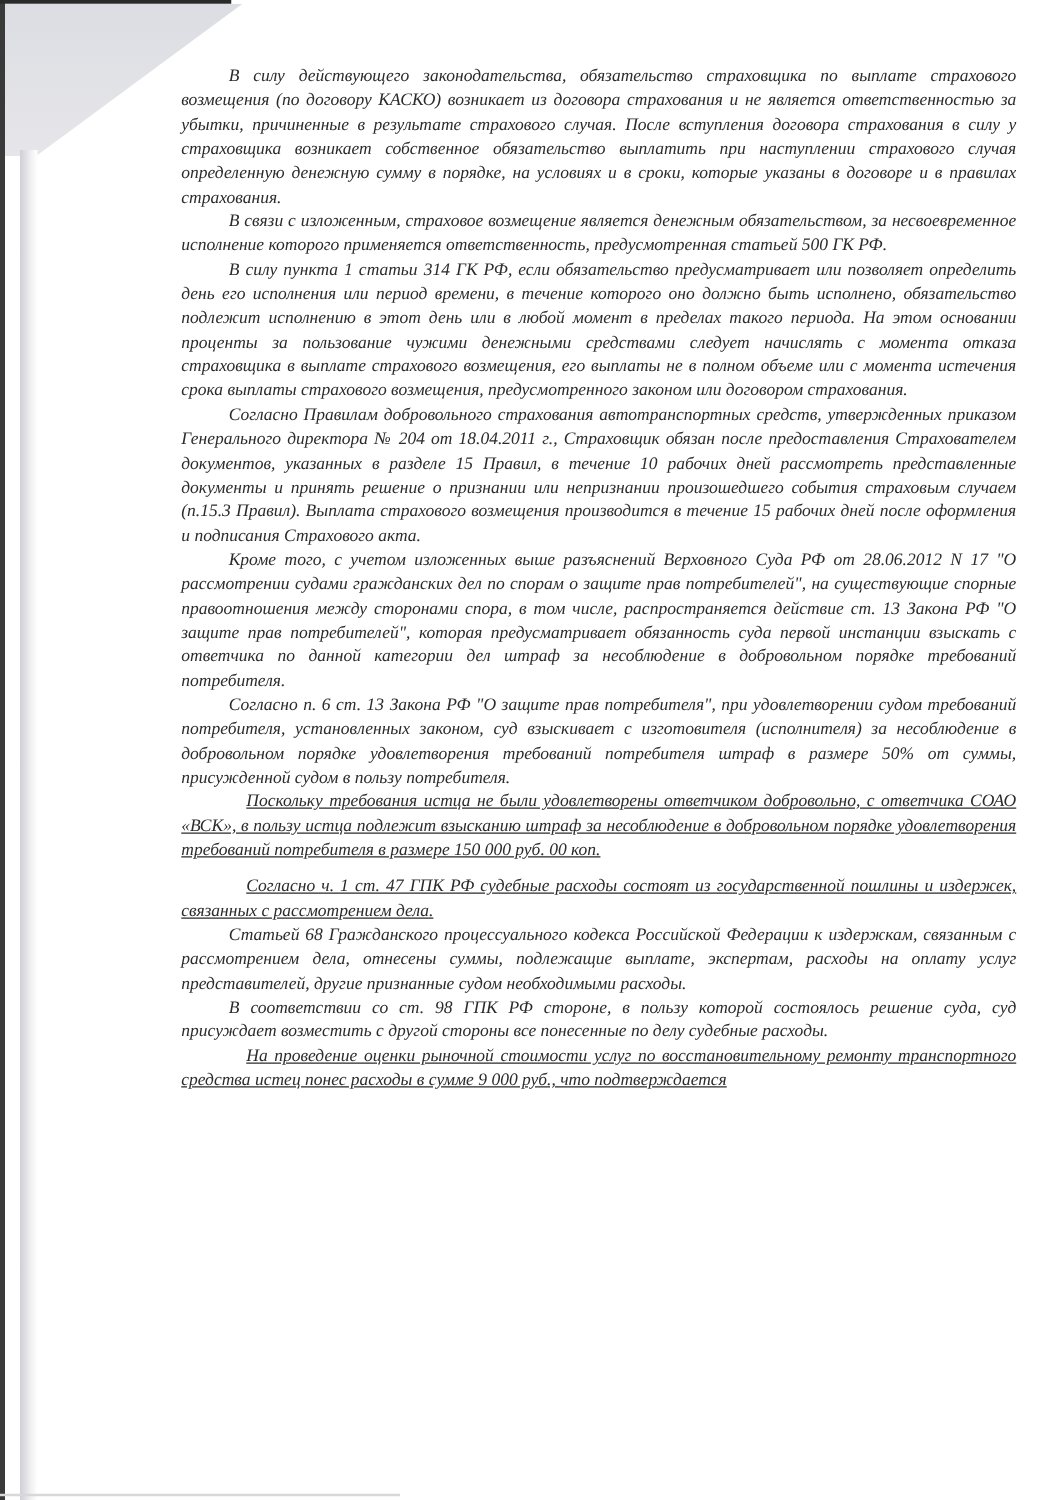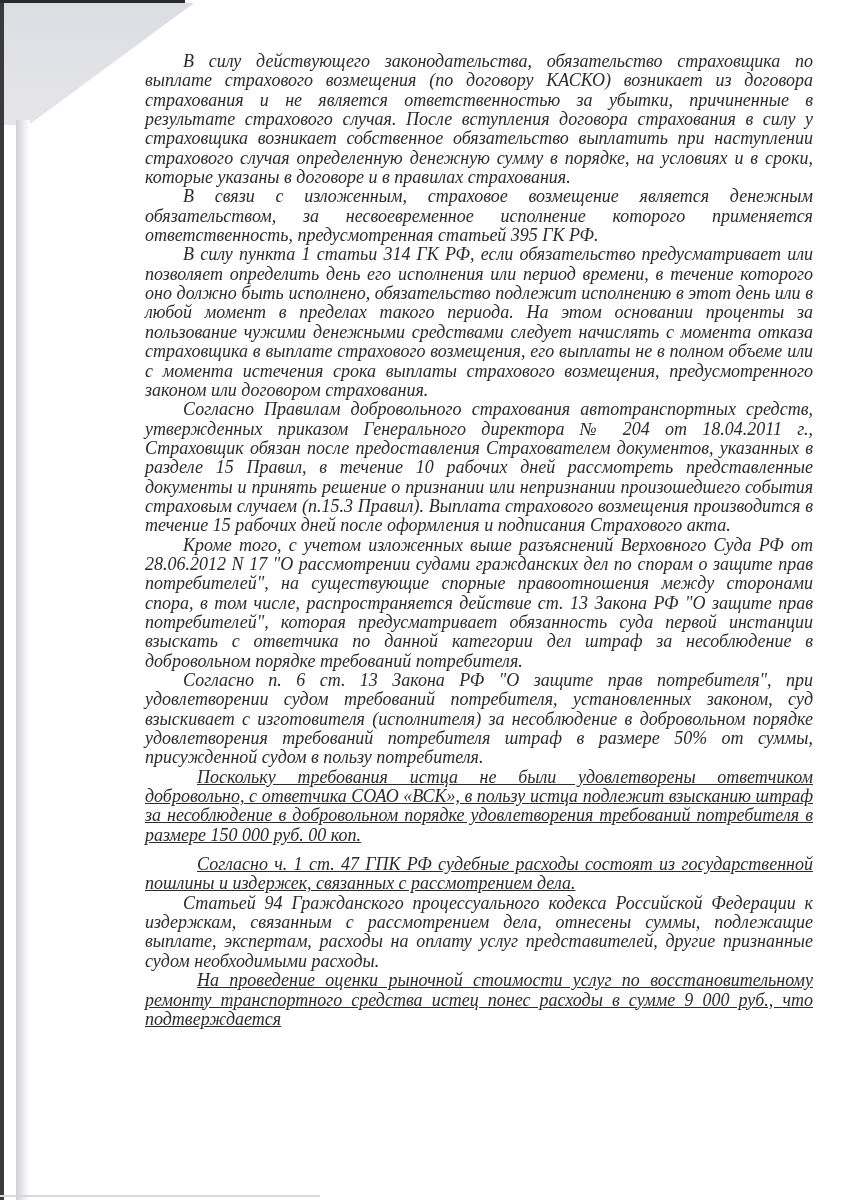--- a/index.html
+++ b/index.html
@@ -24,40 +24,41 @@
   .fold-shadow {
     position: absolute; left: 16px; top: 120px; width: 14px; height: 1080px;
     background: linear-gradient(90deg, #cfcfd4 0%, #efeff2 60%, #ffffff 100%);
   }
   .bottom-line {
     position: absolute; left: 0; top: 1195px; width: 320px; height: 2px;
     background: #d8d8d8;
   }
   .page {
     position: absolute; left: 145px; top: 52px; width: 668px;
-    font-style: italic; font-size: 18px; line-height: 19.35px;
+    font-style: italic; font-size: 14px; line-height: 19.35px;
     color: #2b2b2b; text-align: justify;
   }
   .page p { margin: 0; text-indent: 38px; }
   .page p.extra-indent { text-indent: 52px; text-decoration: underline; }
   .page p.gap-before { margin-top: 10px; }
 </style>
 </head>
 <body>
 
 <div class="left-edge"></div>
 <div class="top-edge"></div>
 <div class="fold"></div>
 <div class="fold-shadow"></div>
 <div class="bottom-line"></div>
 
 <div class="page">
   <p>В силу действующего законодательства, обязательство страховщика по выплате страхового возмещения (по договору КАСКО) возникает из договора страхования и не является ответственностью за убытки, причиненные в результате страхового случая. После вступления договора страхования в силу у страховщика возникает собственное обязательство выплатить при наступлении страхового случая определенную денежную сумму в порядке, на условиях и в сроки, которые указаны в договоре и в правилах страхования.</p>
-  <p>В связи с изложенным, страховое возмещение является денежным обязательством, за несвоевременное исполнение которого применяется ответственность, предусмотренная статьей 395 ГК РФ.</p>
+  <p>В связи с изложенным, страховое возмещение является денежным обязательством, за несвоевременное исполнение которого применяется ответственность, предусмотренная статьей 500 ГК РФ.</p>
   <p>В силу пункта 1 статьи 314 ГК РФ, если обязательство предусматривает или позволяет определить день его исполнения или период времени, в течение которого оно должно быть исполнено, обязательство подлежит исполнению в этот день или в любой момент в пределах такого периода. На этом основании проценты за пользование чужими денежными средствами следует начислять с момента отказа страховщика в выплате страхового возмещения, его выплаты не в полном объеме или с момента истечения срока выплаты страхового возмещения, предусмотренного законом или договором страхования.</p>
   <p>Согласно Правилам добровольного страхования автотранспортных средств, утвержденных приказом Генерального директора № 204 от 18.04.2011 г., Страховщик обязан после предоставления Страхователем документов, указанных в разделе 15 Правил, в течение 10 рабочих дней рассмотреть представленные документы и принять решение о признании или непризнании произошедшего события страховым случаем (п.15.3 Правил). Выплата страхового возмещения производится в течение 15 рабочих дней после оформления и подписания Страхового акта.</p>
   <p>Кроме того, с учетом изложенных выше разъяснений Верховного Суда РФ от 28.06.2012 N 17 "О рассмотрении судами гражданских дел по спорам о защите прав потребителей", на существующие спорные правоотношения между сторонами спора, в том числе, распространяется действие ст. 13 Закона РФ "О защите прав потребителей", которая предусматривает обязанность суда первой инстанции взыскать с ответчика по данной категории дел штраф за несоблюдение в добровольном порядке требований потребителя.</p>
   <p>Согласно п. 6 ст. 13 Закона РФ "О защите прав потребителя", при удовлетворении судом требований потребителя, установленных законом, суд взыскивает с изготовителя (исполнителя) за несоблюдение в добровольном порядке удовлетворения требований потребителя штраф в размере 50% от суммы, присужденной судом в пользу потребителя.</p>
   <p class="extra-indent">Поскольку требования истца не были удовлетворены ответчиком добровольно, с ответчика СОАО «ВСК», в пользу истца подлежит взысканию штраф за несоблюдение в добровольном порядке удовлетворения требований потребителя в размере  150 000 руб. 00 коп.</p>
   <p class="extra-indent gap-before">Согласно ч. 1 ст. 47 ГПК РФ судебные расходы состоят из государственной пошлины и издержек, связанных с рассмотрением дела.</p>
-  <p>Статьей 94 Гражданского процессуального кодекса Российской Федерации к издержкам, связанным с рассмотрением дела, отнесены суммы, подлежащие выплате, экспертам, расходы на оплату услуг представителей, другие признанные судом необходимыми расходы.</p>
+  <p>Статьей 68 Гражданского процессуального кодекса Российской Федерации к издержкам, связанным с рассмотрением дела, отнесены суммы, подлежащие выплате, экспертам, расходы на оплату услуг представителей, другие признанные судом необходимыми расходы.</p>
+  <p>В соответствии со ст. 98 ГПК РФ стороне, в пользу которой состоялось решение суда, суд присуждает возместить с другой стороны все понесенные по делу судебные расходы.</p>
   <p class="extra-indent">На проведение оценки рыночной стоимости услуг по восстановительному ремонту транспортного средства истец понес расходы в сумме 9 000 руб., что подтверждается</p>
 </div>
 
 </body></html>

